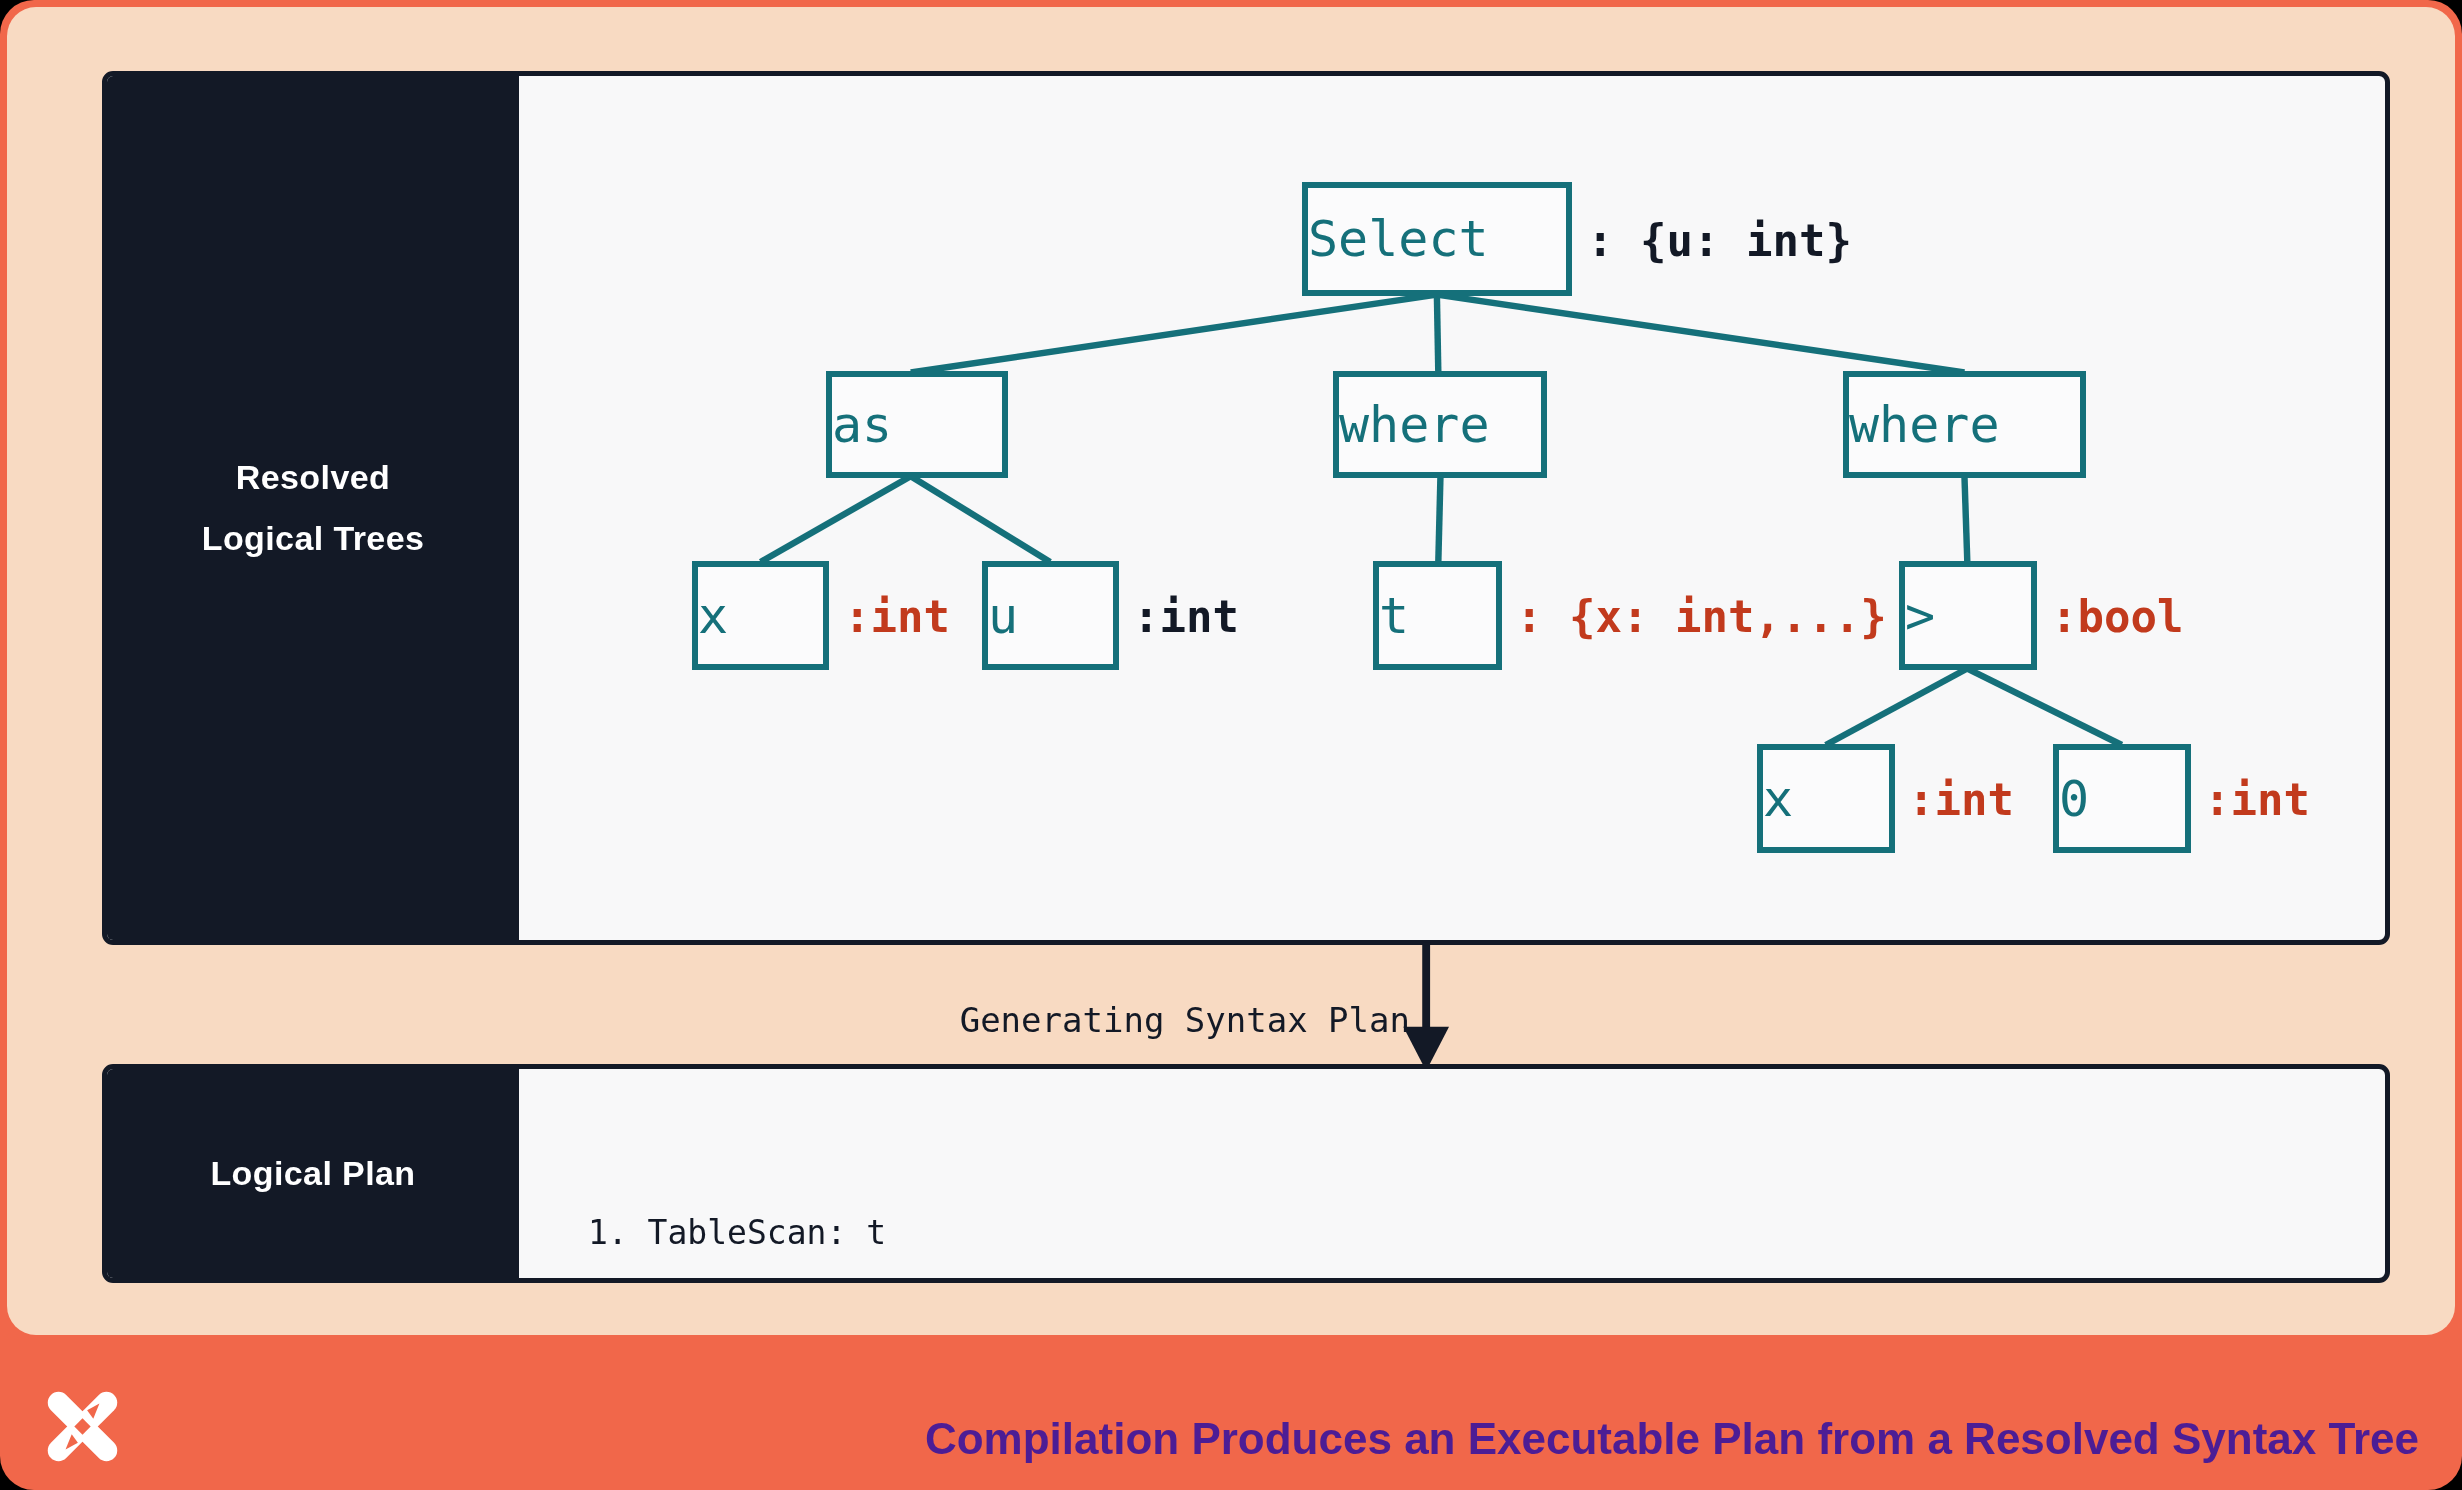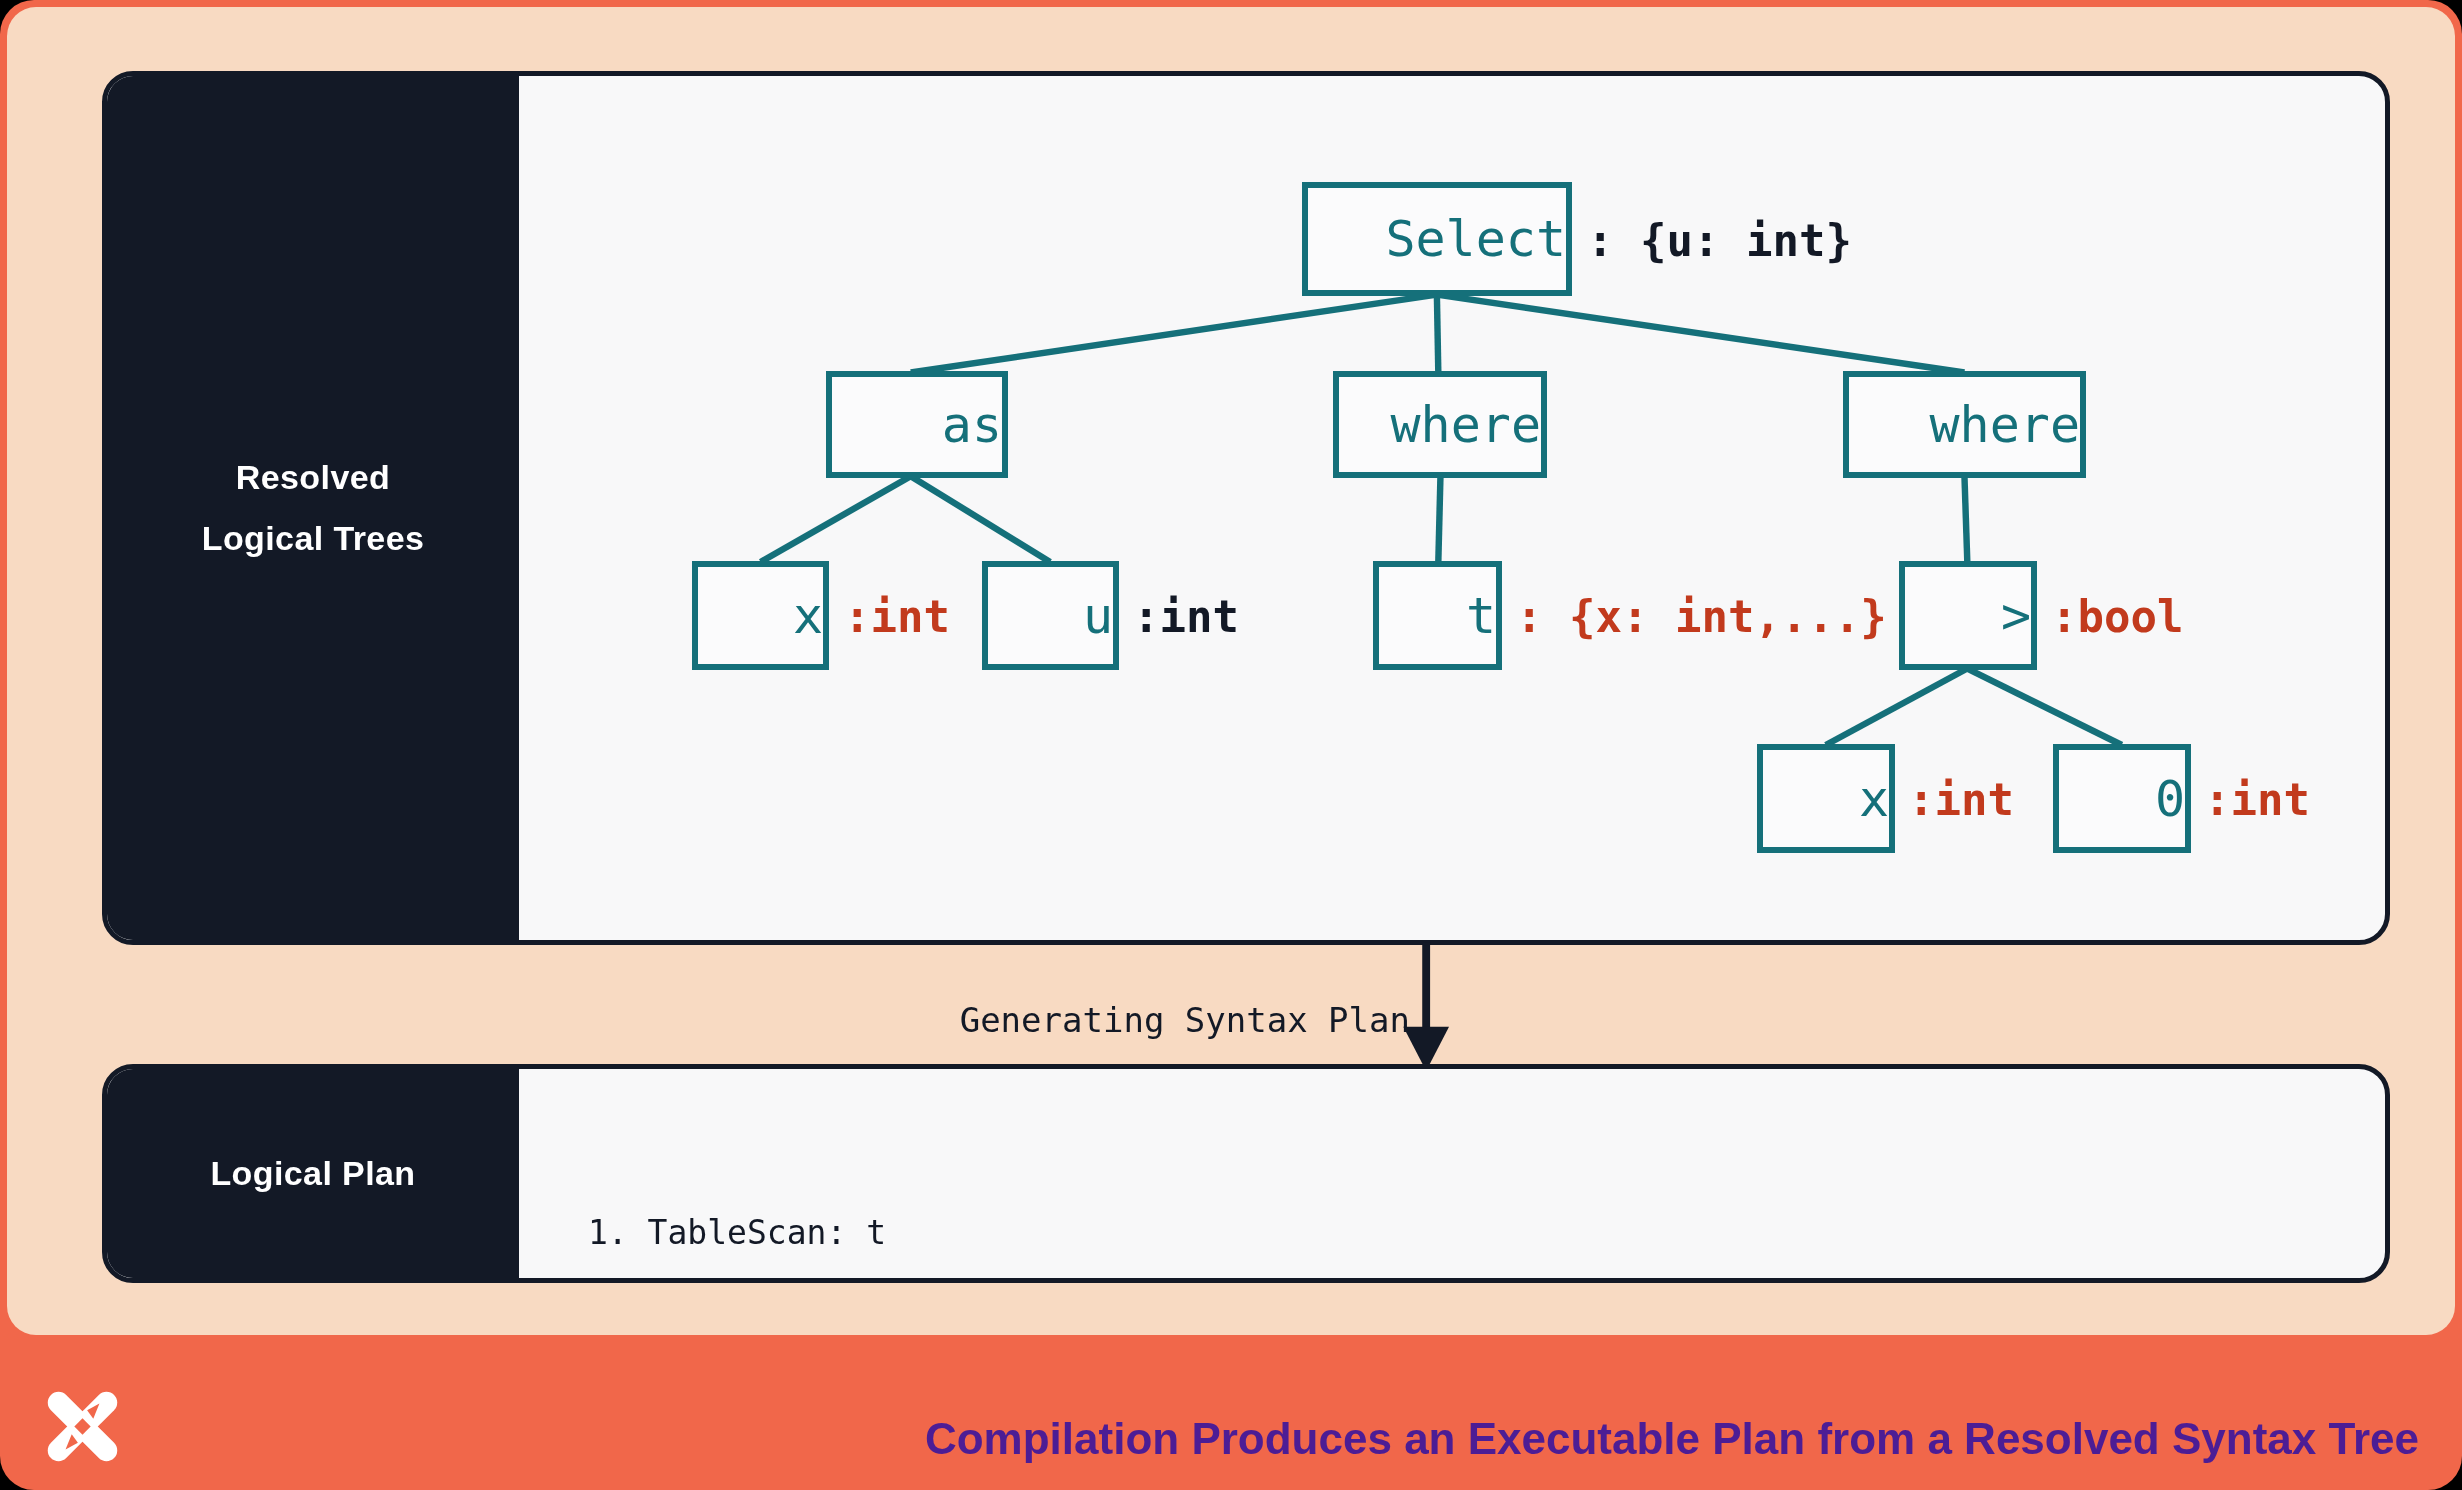--- a/index.html
+++ b/index.html
@@ -7,37 +7,37 @@
     position:relative;width:2462px;height:1490px;overflow:hidden;
     background:#F1674A;border-radius:34px;
     font-family:"Liberation Sans",sans-serif;
   }
   .peach{
     position:absolute;left:7.1px;top:7.1px;width:2448px;height:1328px;
     background:#F8DAC2;border-radius:29px;
   }
   .panel{
     position:absolute;left:102px;width:2288px;box-sizing:border-box;
-    background:#F8F8F9;border:5.7px solid #131926;border-radius:31px;
+    background:#F8F8F9;border:5.7px solid #131926;border-radius:11px;
     overflow:hidden;
   }
   .panel-upper{top:71px;height:874px;}
   .panel-lower{top:1064px;height:219px;padding-left:37px;}
   .sidebar{
     position:absolute;left:0;top:0;bottom:0;width:412px;background:#131926;
     display:flex;align-items:center;justify-content:center;
   }
   .sidebar-title{
     color:#FFFFFF;font-weight:bold;font-size:34px;line-height:61px;
     text-align:center;letter-spacing:0.4px;
   }
   .edges,.arrow-svg{position:absolute;left:0;top:0;pointer-events:none;}
   .node{
     position:absolute;box-sizing:border-box;border:6.4px solid #15707A;
-    background:#FBFBFC;display:flex;align-items:center;justify-content:flex-end;
+    background:#FBFBFC;display:flex;align-items:center;justify-content:flex-start;
     color:#15707A;font-family:"DejaVu Sans Mono","Liberation Mono",monospace;
     font-size:50px;
   }
   .annotation{
     position:absolute;transform:translateY(-50%);white-space:nowrap;
     font-family:"DejaVu Sans Mono","Liberation Mono",monospace;
     font-size:44px;font-weight:bold;
   }
   .annotation.red{color:#C23A1D;}
   .annotation.navy{color:#131926;}

